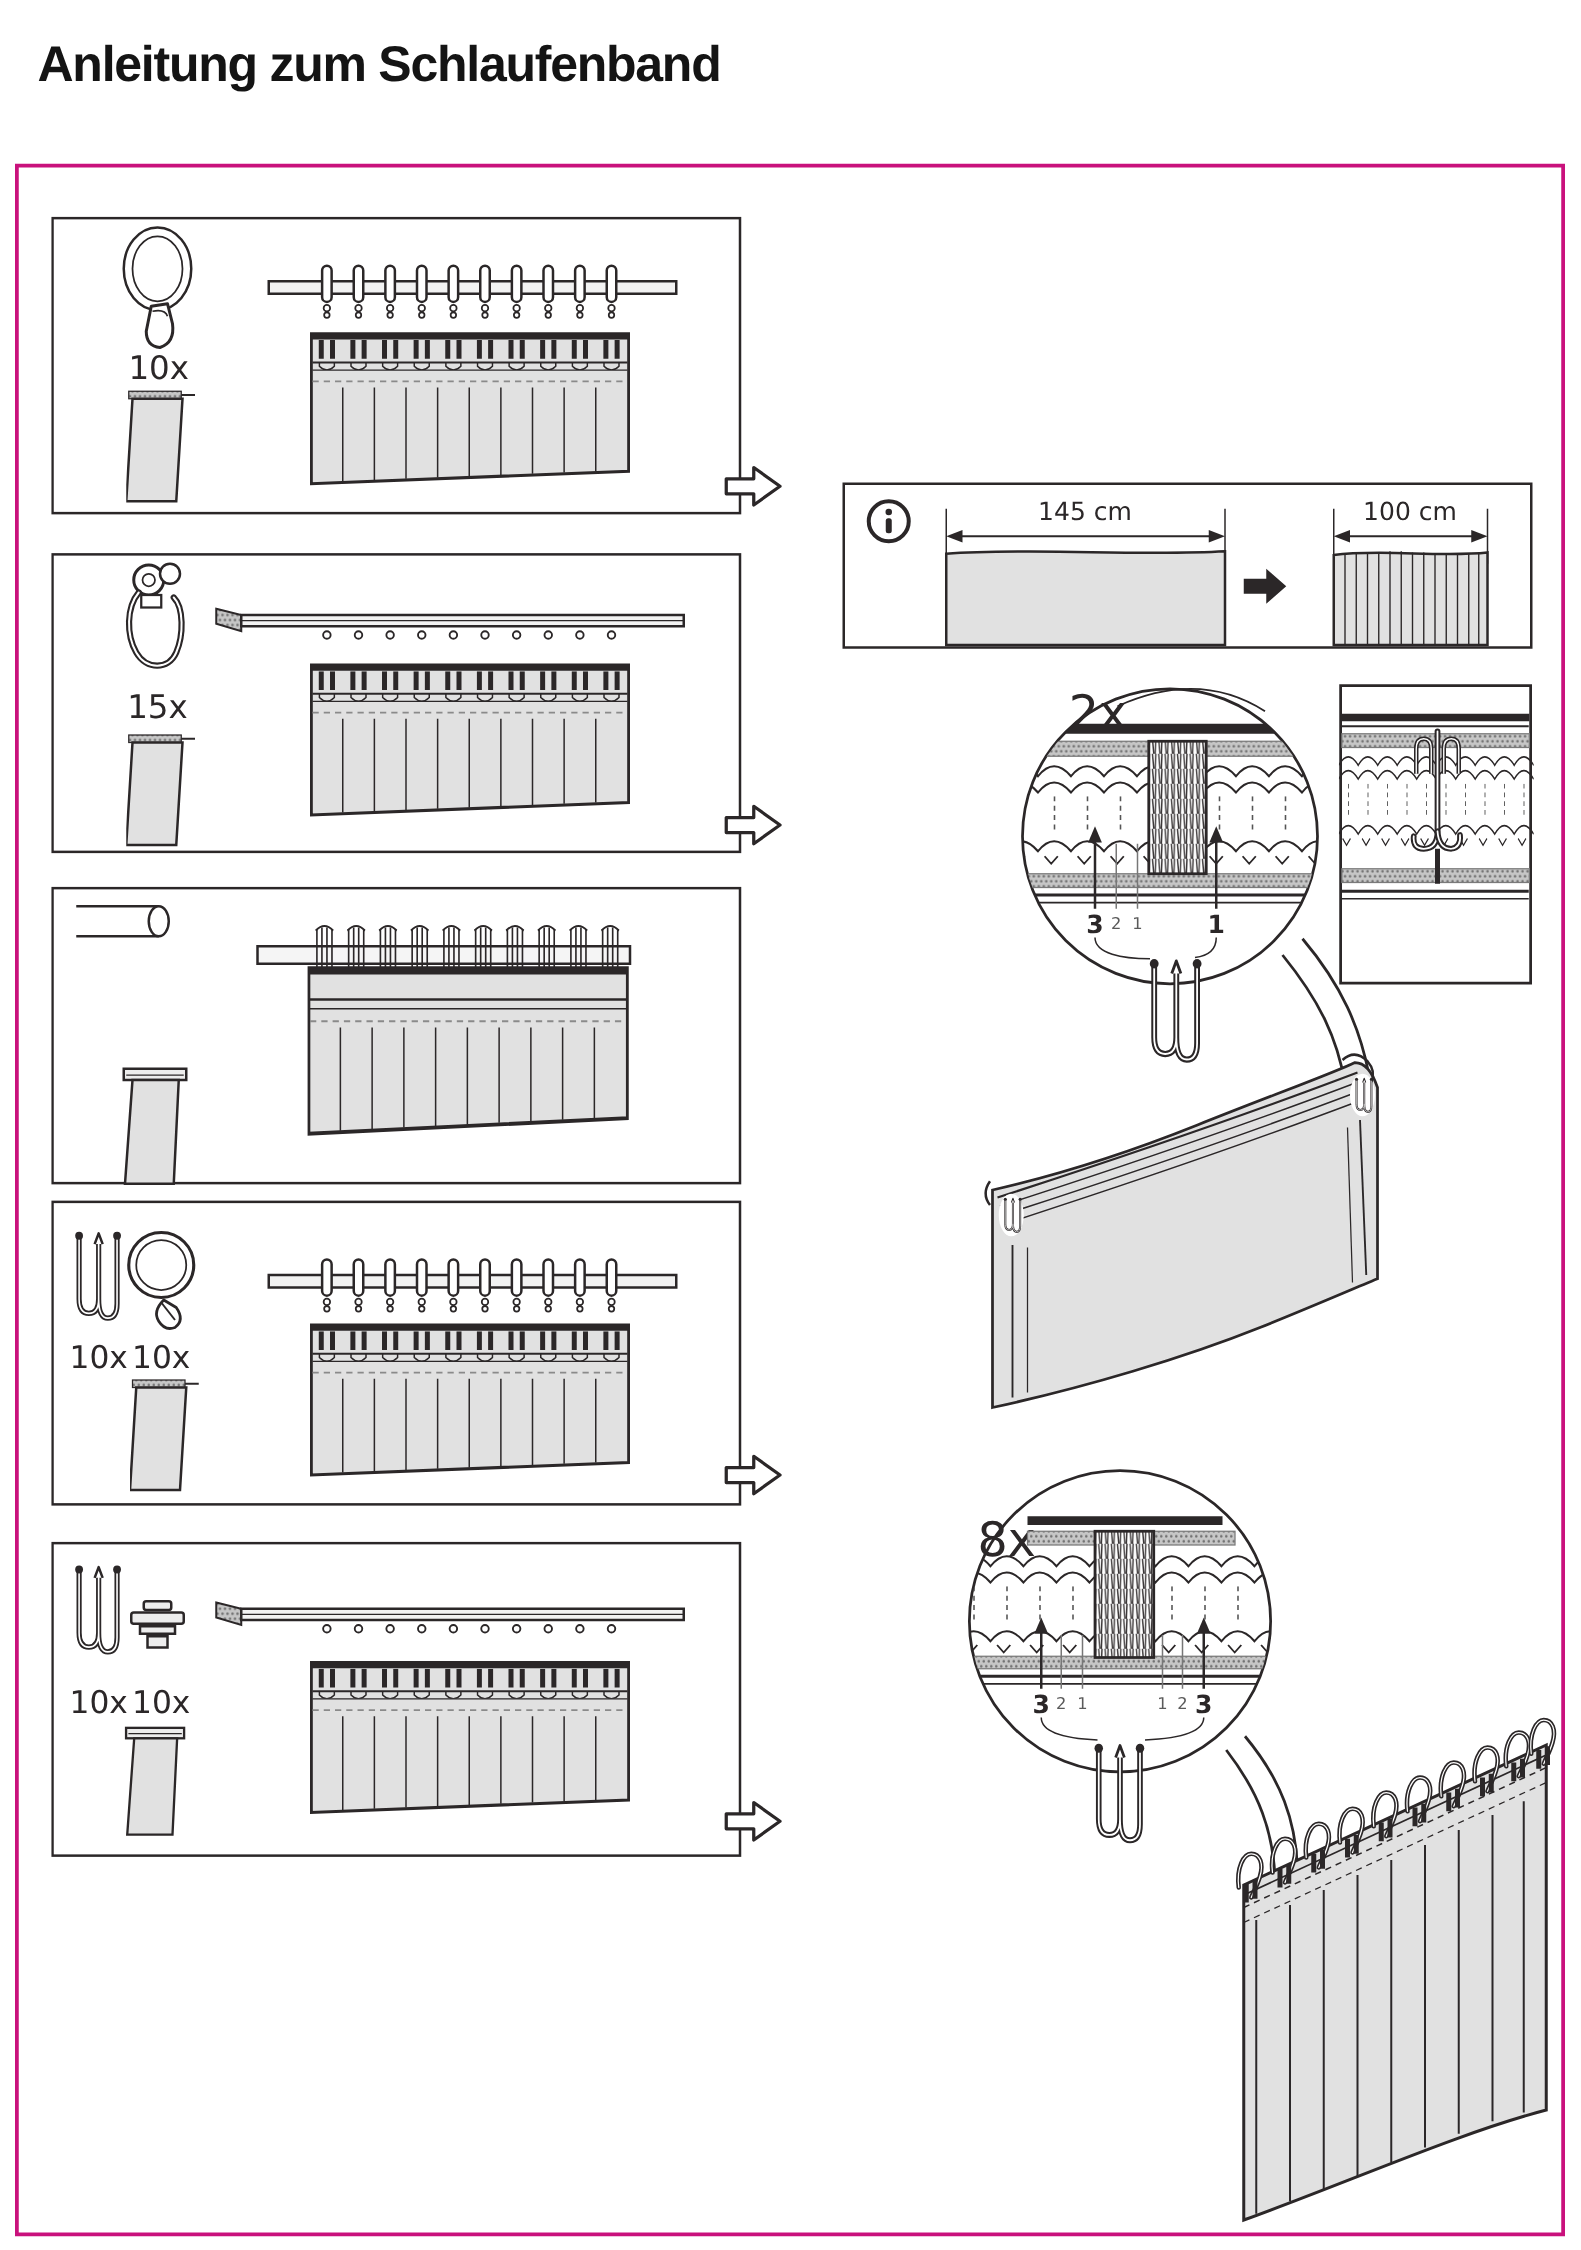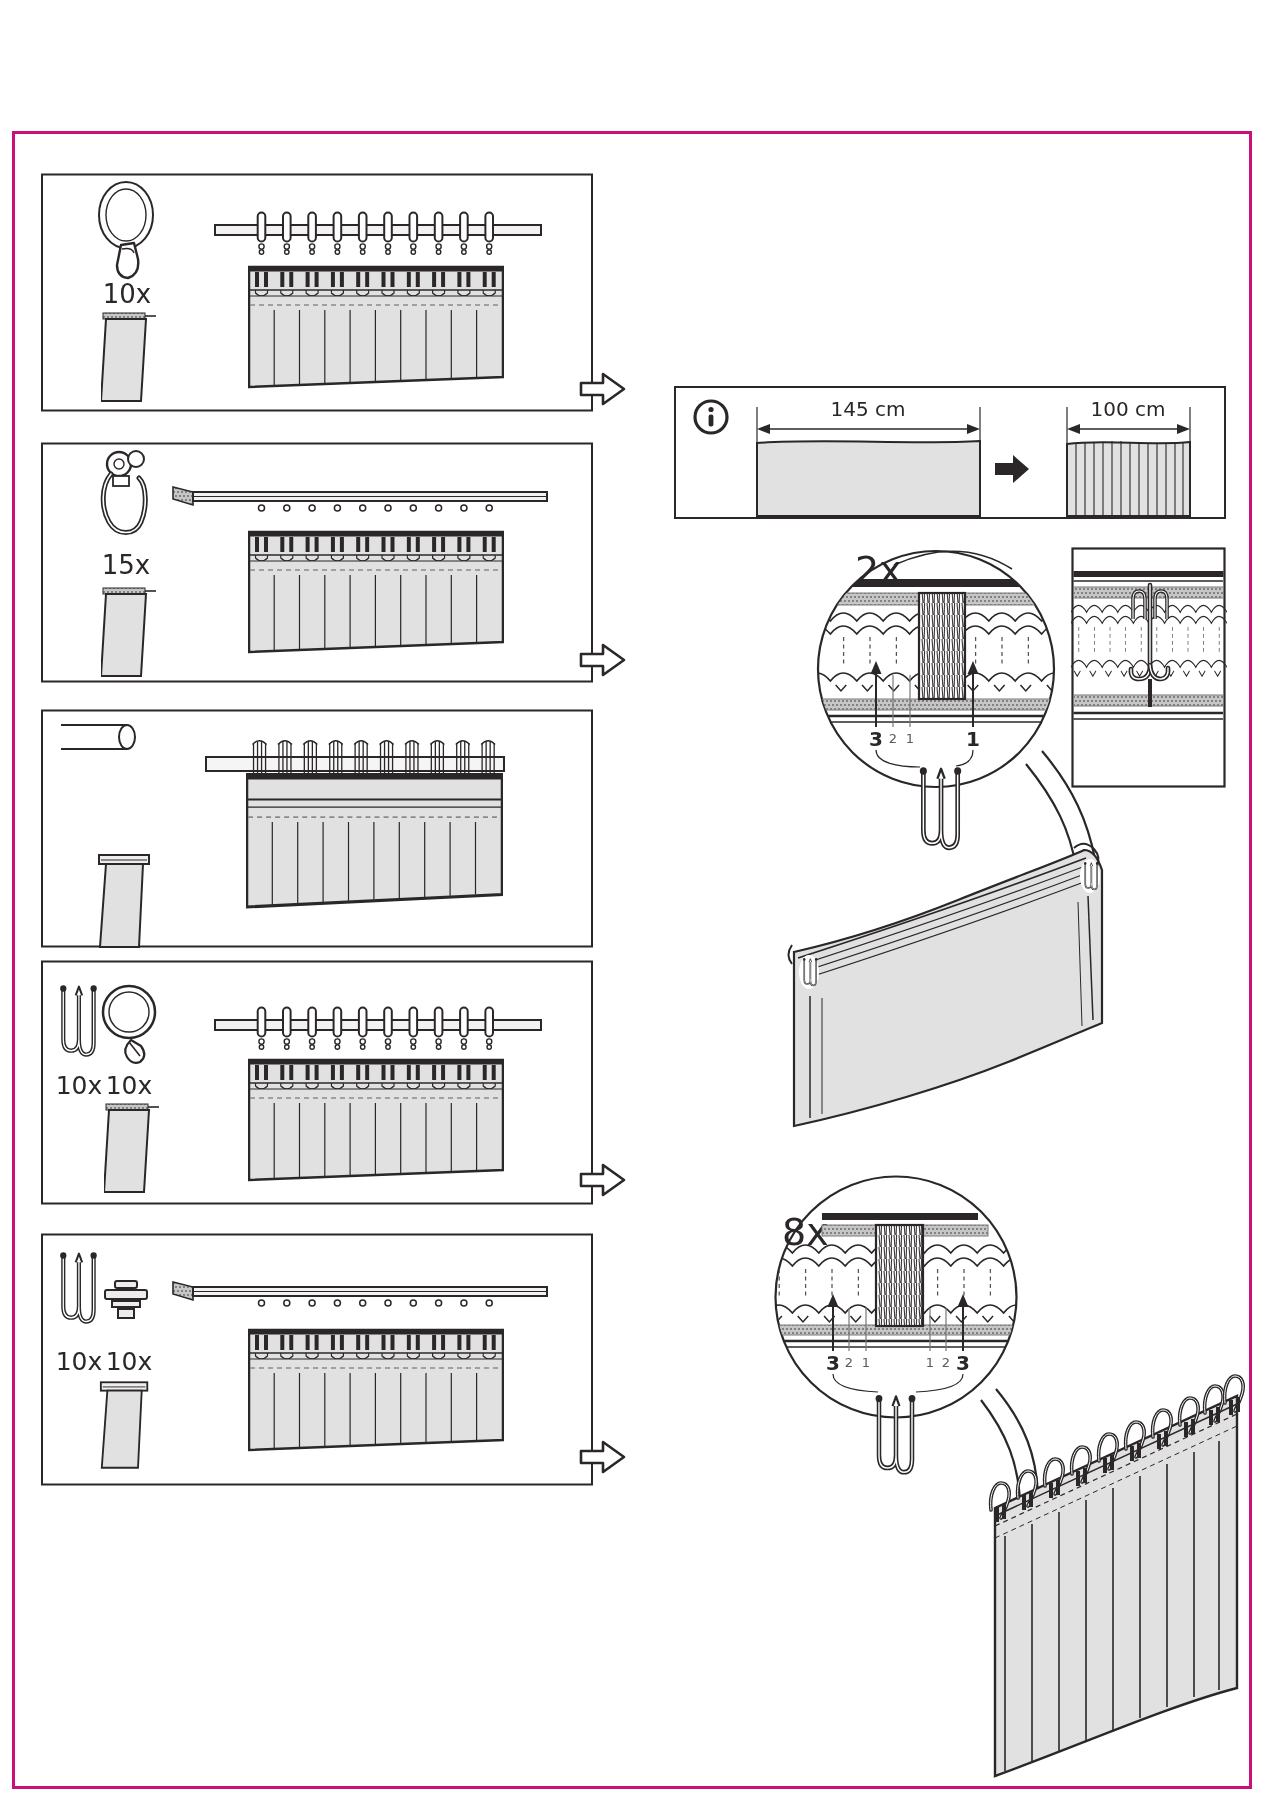--- a/index.html
+++ b/index.html
@@ -16,20 +16,21 @@
   .dim{font-size:20px;}
   .mult{font-size:38px;}
   .pk-b{font-size:20px;font-weight:bold;}
   .pk-s{font-size:13px;fill:#5a5a5a;}
 </style>
 </head>
 <body>
 
 <div class="page">
 
+  <h1 class="title">Anleitung zum Schlaufenband</h1>
   <div class="frame"></div>
 
   <svg width="0" height="0" style="position:absolute">
     <defs>
       <pattern id="hatch" width="4" height="8" patternUnits="userSpaceOnUse">
         <rect width="4" height="8" fill="#c6c6c6"></rect>
         <circle cx="1" cy="2" r="1" fill="#6b6b6b"></circle>
           <circle cx="3" cy="6" r="1" fill="#6b6b6b"></circle>
       </pattern>
       <pattern id="gather" width="5" height="12" patternUnits="userSpaceOnUse">

